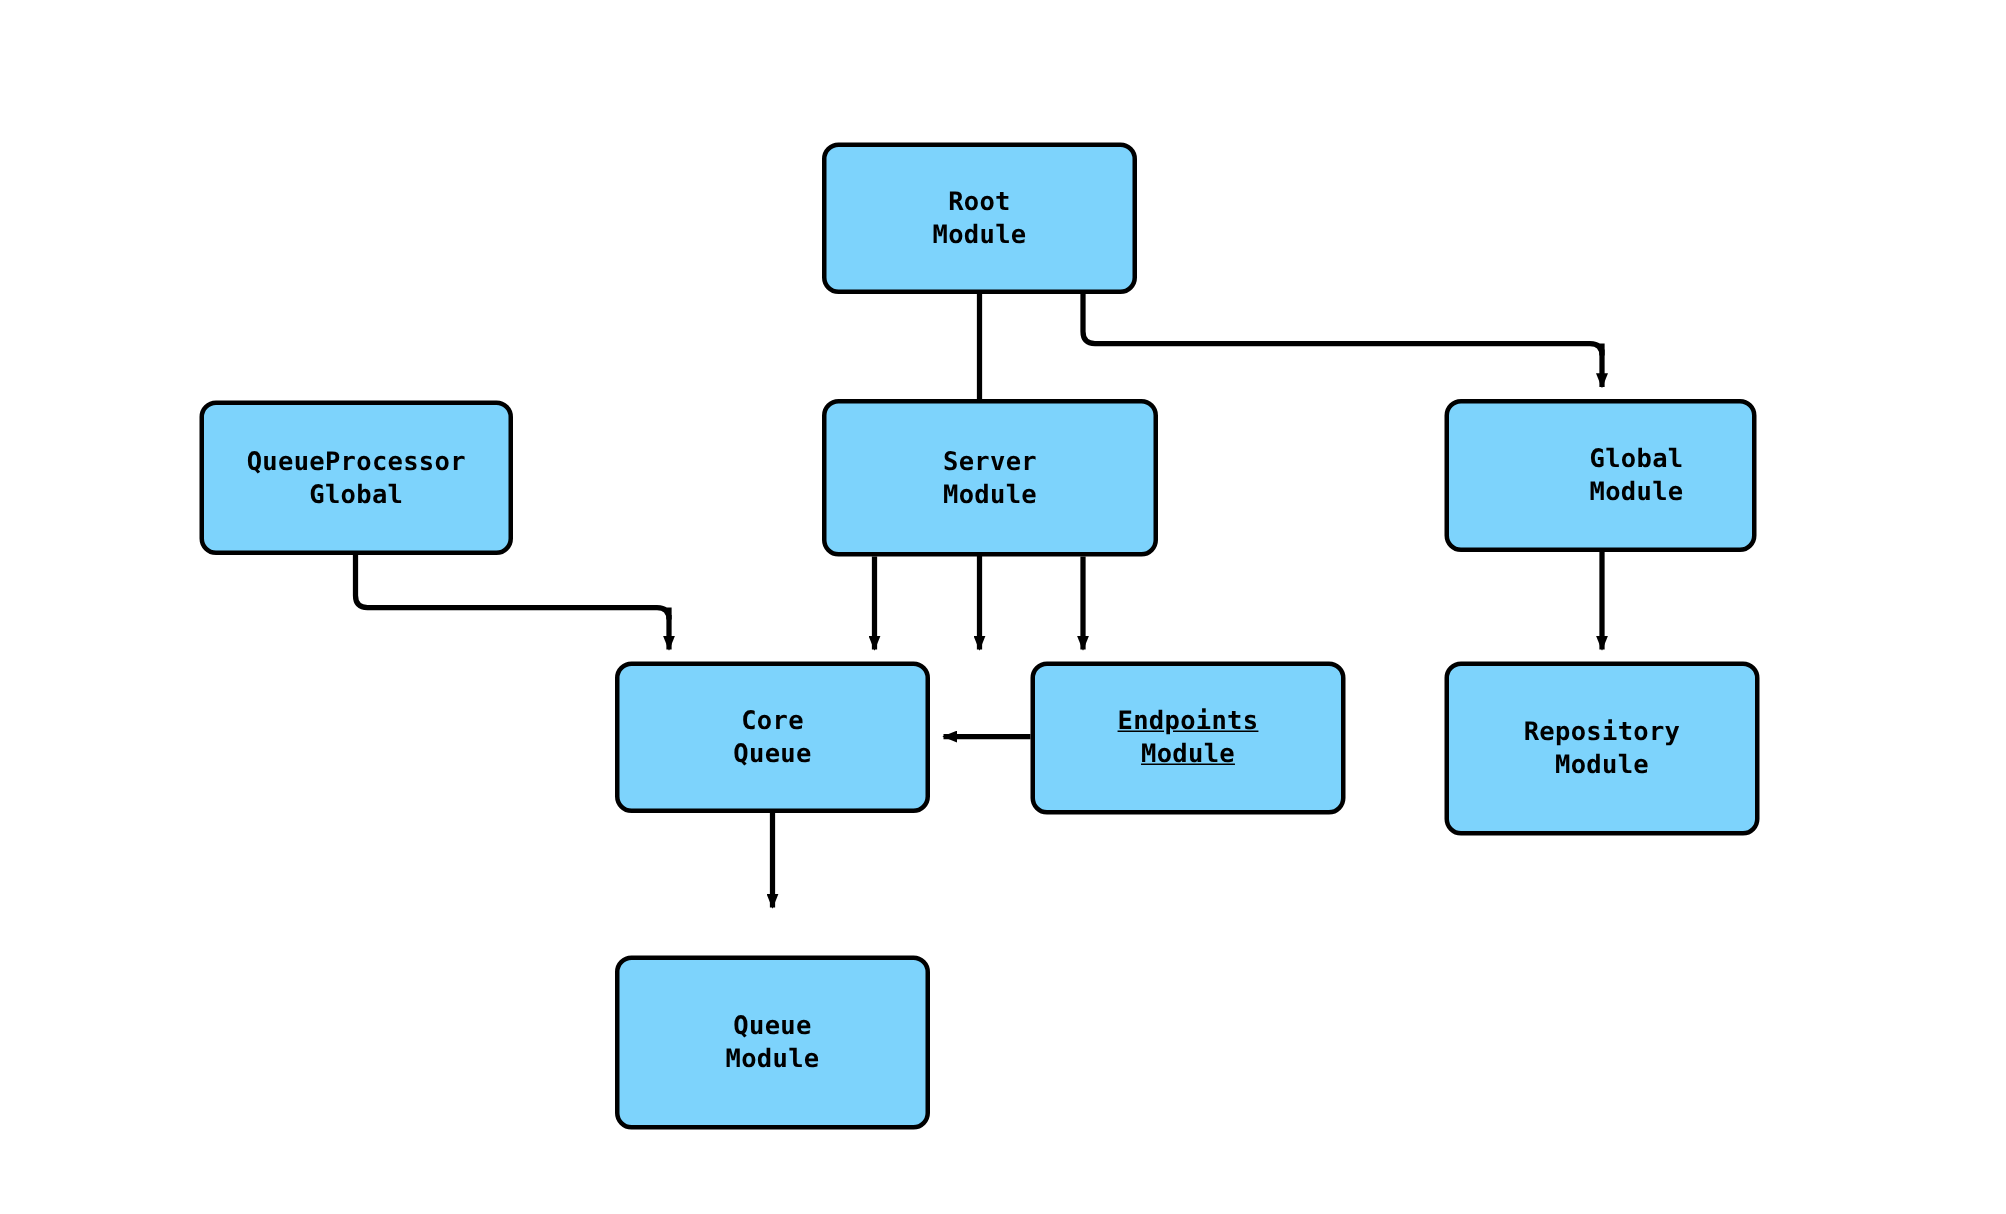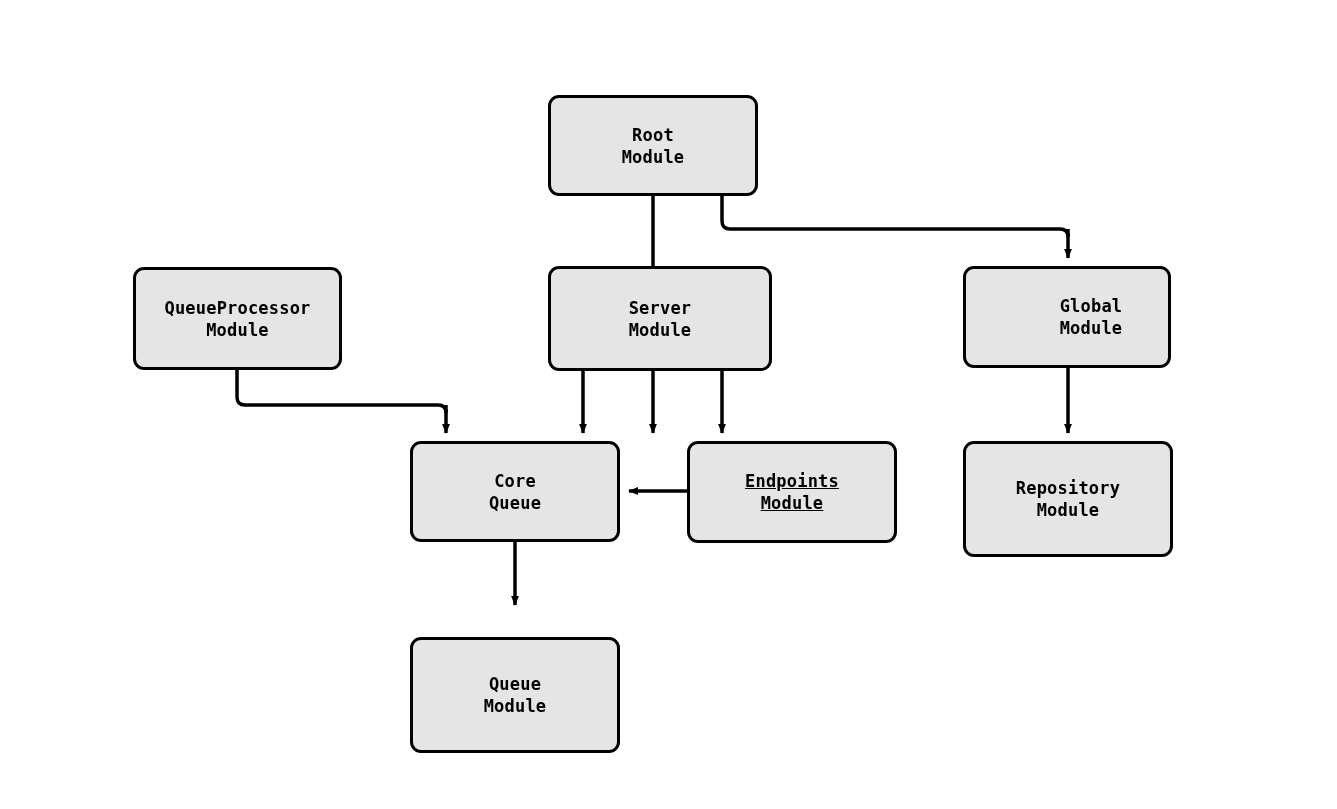--- a/index.html
+++ b/index.html
@@ -19,21 +19,21 @@
     position: absolute;
     inset: 0;
     width: 1337px;
     height: 809px;
   }
   .node {
     position: absolute;
     box-sizing: border-box;
     border: 3.5px solid #000000;
     border-radius: 11px;
-    background: #e5e5e5;
+    background: #7dd3fc;
     display: flex;
     flex-direction: column;
     align-items: center;
     justify-content: center;
     color: #000000;
   }
   .node-label {
     font-family: "DejaVu Sans Mono", "Liberation Mono", monospace;
     font-size: 17px;
     line-height: 22px;
@@ -96,21 +96,21 @@
     </g>
   </svg>
 
   <div class="node" style="left:548px; top:95px; width:210px; height:101px;">
     <div class="node-label">Root
 Module</div>
   </div>
 
   <div class="node" style="left:133px; top:267px; width:209px; height:103px;">
     <div class="node-label">QueueProcessor
-Module</div>
+Global</div>
   </div>
 
   <div class="node" style="left:548px; top:266px; width:224px; height:105px;">
     <div class="node-label">Server
 Module</div>
   </div>
 
   <div class="node" style="left:963px; top:266px; width:208px; height:102px;padding-left:48px;">
     <div class="node-label">Global
 Module</div>

